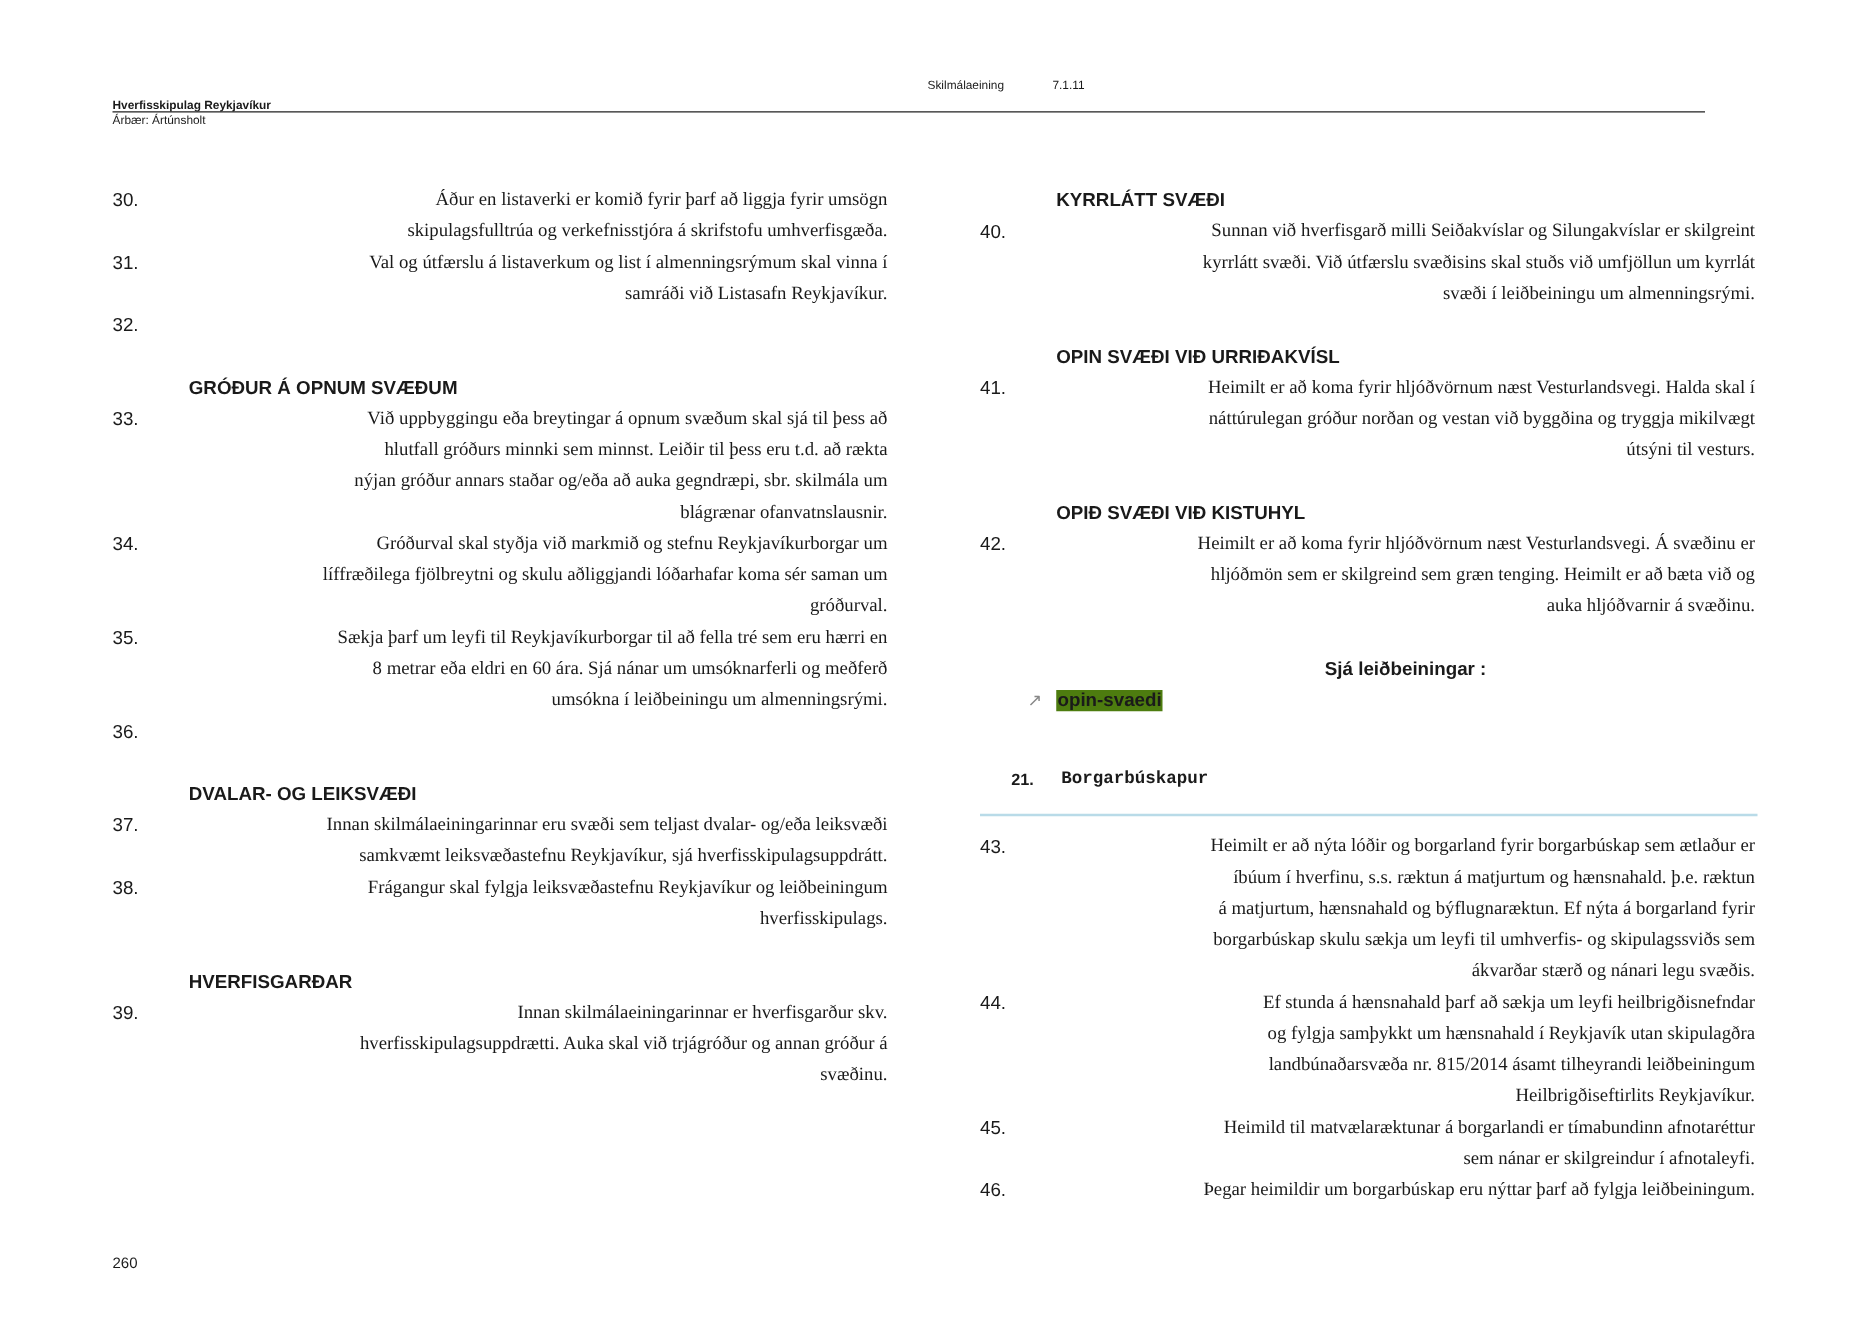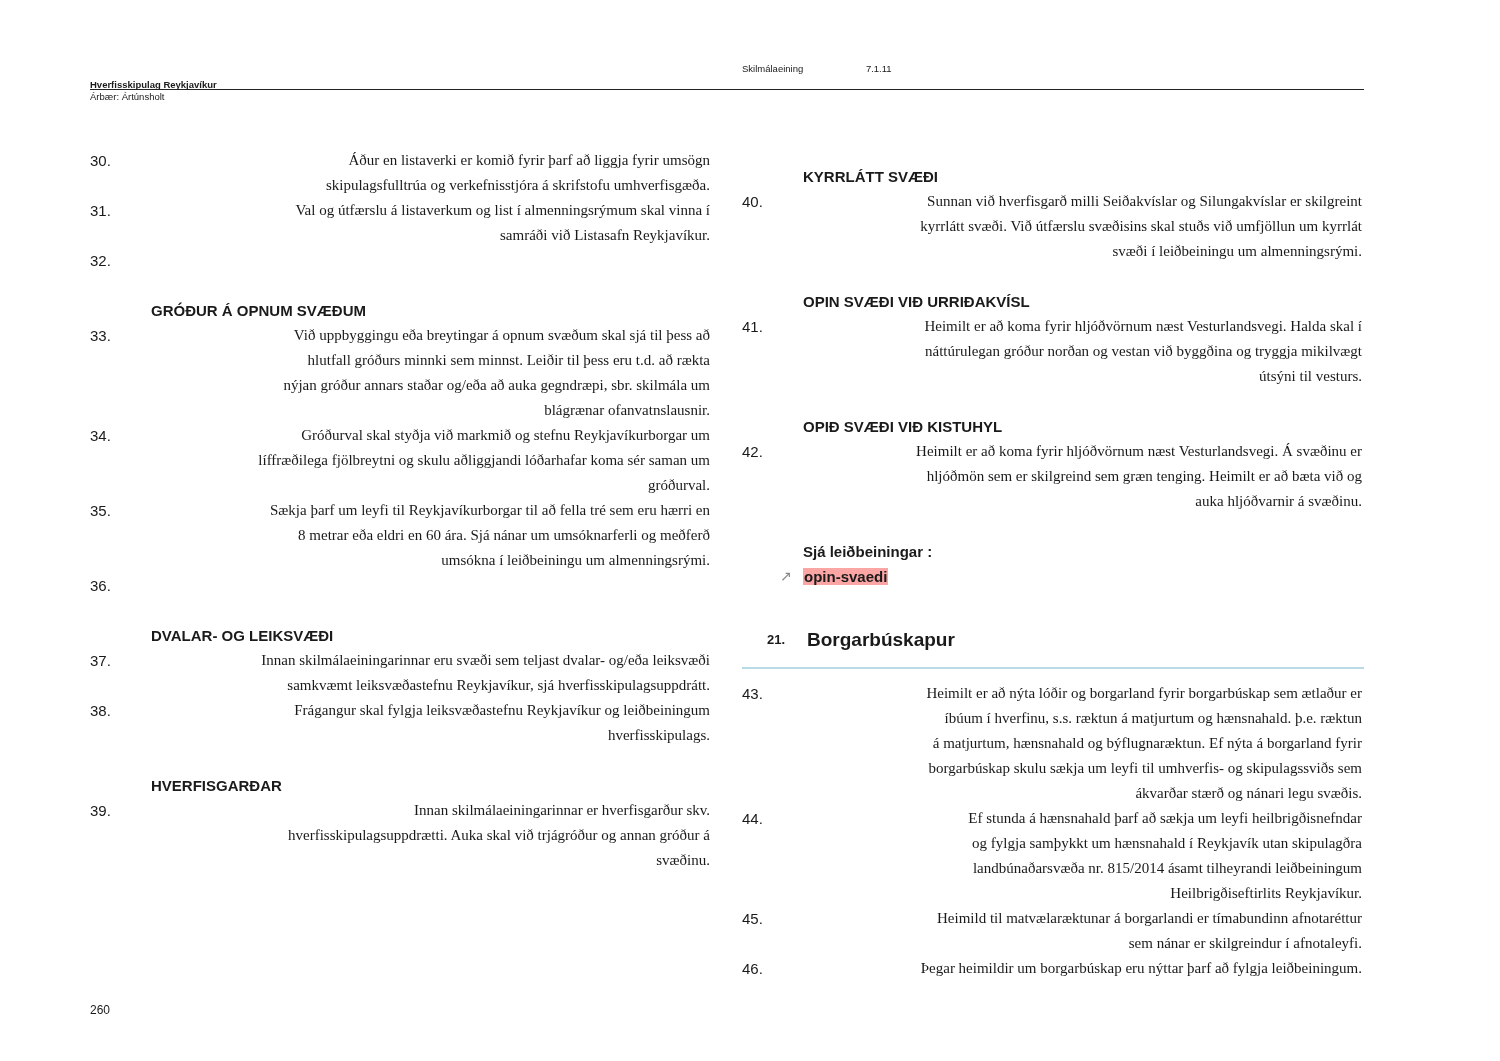--- a/index.html
+++ b/index.html
@@ -2,42 +2,42 @@
 <html><head>
   <meta charset="utf-8">
   <style>
     html, body { margin: 0; padding: 0; background: #ffffff; }
     body { width: 1500px; height: 1061px; position: relative; overflow: hidden;
            font-family: "Liberation Sans", "DejaVu Sans", sans-serif; color: #1a1a1a; }
     .header-left { position: absolute; left: 90px; top: 50px; font-size: 9.5px; line-height: 12px; }
     .header-left .title { font-weight: bold; margin-top: 29px; }
     .header-mid { position: absolute; left: 742px; top: 63px; font-size: 9.5px; }
     .header-mid span { display: inline-block; }
-    .header-mid .code { margin-left: 60px; }
+    .header-mid .code { margin-left: 36px; }
     .header-rule { position: absolute; left: 90px; top: 89px; width: 1274px; height: 1px; background: #222; }
 
     .col { position: absolute; top: 148px; width: 620px; font-size: 15px; line-height: 25px; }
     .col.left { left: 90px; }
-    .col.right { left: 742px; margin-top: 16px; }
+    .col.right { left: 784px; }
 
     .item { position: relative; padding-left: 61px; text-align: right; }
     .item .num { position: absolute; left: 0; top: 0; }
     .item .txt { display: block; font-family: Liberation Serif, serif; }
     .item .txt .cont { padding-left: 4px; }
     .subhead { padding-left: 61px; font-weight: bold; }
     .gap { height: 25px; }
 
-    .see { padding-left: 61px; font-weight: bold; }
+    .see { padding-left: 61px; font-weight: bold; text-align: center; }
     .link-row { position: relative; padding-left: 61px; }
     .link-row .arrow { position: absolute; left: 38px; top: 0; color: #888; font-size: 14px; }
-    .link-row .link { font-weight: bold; background: #fca5a5; padding: 0 1px; color: #1a1a1a; text-decoration: none; }
+    .link-row .link { font-weight: bold; background: #4d7c0f; padding: 0 1px; color: #1a1a1a; text-decoration: none; }
 
     .section-head { position: relative; height: 40px; margin-top: 38px; }
     .section-head .snum { position: absolute; left: 25px; top: 0; font-size: 13px; font-weight: bold; }
-    .section-head .stitle { position: absolute; left: 65px; top: 0; font-size: 19px; font-weight: bold; }
+    .section-head .stitle { position: absolute; left: 65px; top: 0; font-size: 14px; font-weight: bold; font-family: Liberation Mono, monospace; }
     .section-rule { height: 2px; background: #b9dbe8; width: 622px; margin-bottom: 12px; }
 
     .page-num { position: absolute; left: 90px; top: 1003px; font-size: 12px; }
   </style>
 </head>
 <body>
 
 <div class="header-left">
   <div class="title">Hverfisskipulag Reykjavíkur</div>
   <div>Árbær: Ártúnsholt</div>

